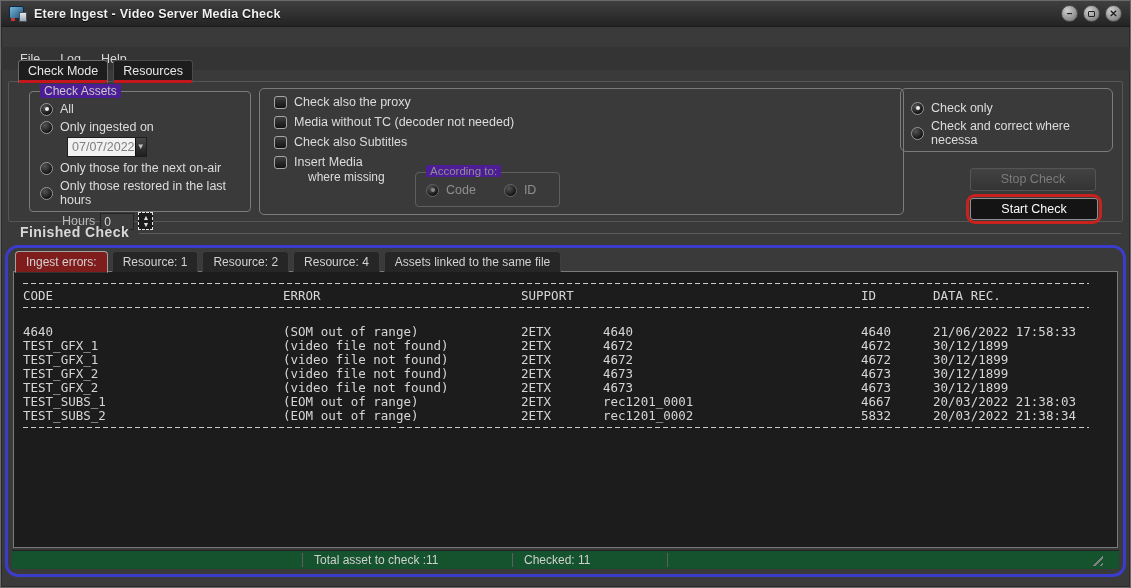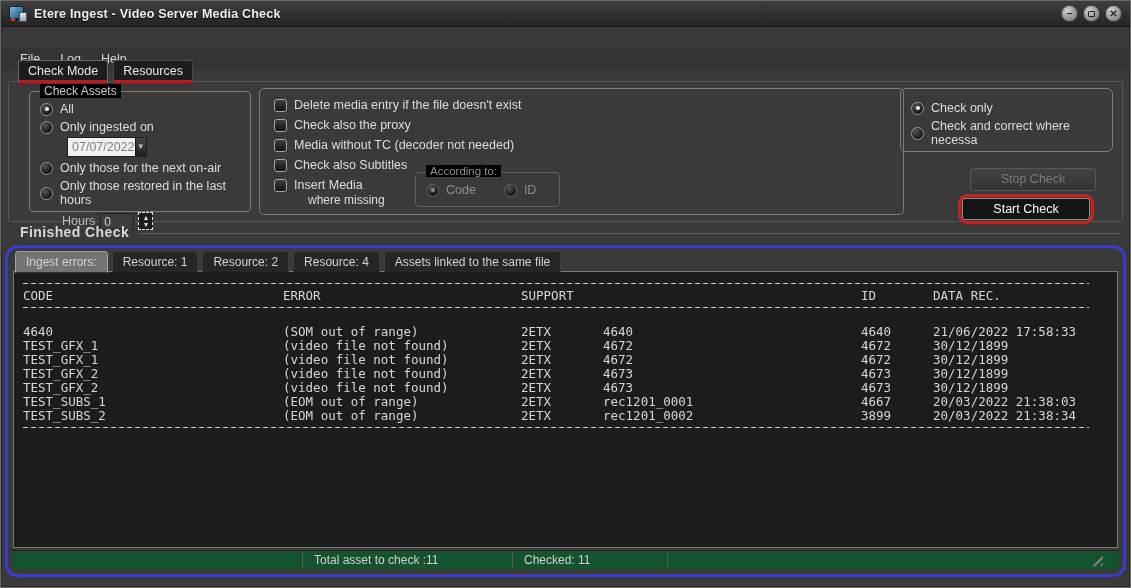--- a/index.html
+++ b/index.html
@@ -35,21 +35,21 @@
   .main-tab { background:#1d1d1d; border:1px solid #4a4a4a; border-bottom:none;
               border-radius:3px 3px 0 0; padding:3px 9px 1px 9px; color:#e6e6e6; font-size:12.5px; }
   .main-tab .redbar { height:3px; margin:2px -9px -1px -9px; border-radius:0 0 1px 1px; }
   .main-tab.active { border-color:#6a6a6a; }
 
   
   .content-panel { position:absolute; left:8px; top:81px; width:1115px; height:141px;
                    border:1px solid #565656; background:#3a3a3a; border-radius:2px; }
 
   .groupbox { position:absolute; border:1px solid #7c7c7c; border-radius:4px; }
-  .groupbox .legend { position:absolute; top:-8px; left:10px; background:#000000;
+  .groupbox .legend { position:absolute; top:-8px; left:10px; background:#4c1d95;
                       padding:0 4px; color:#c9c9c9; font-size:12px; }
 
   .gb-assets { left:20px; top:9px; width:222px; height:121px; }
   .gb-checks { left:250px; top:6px; width:645px; height:127px; border-radius:5px; }
   .gb-mode   { right:9px; top:6px; width:213px; height:64px; border-radius:6px; }
 
   .opt-row { display:flex; align-items:center; gap:7px; margin:4px 0 0 10px; }
   .radio { width:13px; height:13px; border-radius:50%; flex:0 0 auto;
            background:radial-gradient(circle at 35% 30%, #555, #111 75%);
            border:1px solid #999; position:relative; }
@@ -83,38 +83,38 @@
   .gb-accord { position:absolute; left:155px; top:83px; width:145px; height:35px;
                border:1px solid #5f5f5f; border-radius:4px; }
   .gb-accord .legend { color:#8f8f8f; font-size:11.5px; top:-8px; }
   .gb-accord .inner { display:flex; gap:28px; margin:10px 0 0 10px; }
   .gb-accord .opt-row { margin:0; }
 
   .btn { font-size:12.5px; text-align:center; border-radius:3px; }
   .btn-stop { position:absolute; right:26px; top:86px; width:126px; height:23px;
               background:linear-gradient(#424242,#343434); border:1px solid #555;
               color:#7b7b7b; line-height:21px; }
-  .start-annot { position:absolute; right:28px; top:112px; border:3px solid #c8211e;
+  .start-annot { position:absolute; right:20px; top:112px; border:3px solid #c8211e;
                  border-radius:9px; padding:1px; }
   .btn-start { width:128px; height:22px; background:#141414; border:1px solid #8f8f8f;
                color:#fafafa; line-height:20px; }
 
   
   .section-row { position:absolute; left:20px; top:224px; right:10px; display:flex; align-items:center; }
   .section-title { color:#d8d8d8; font-size:14px; font-weight:bold; letter-spacing:.4px; white-space:nowrap; }
   .section-rule { flex:1; border-top:1px solid #5c5c5c; margin-left:10px; margin-top:3px; }
 
   
   .results-annot { position:absolute; left:5px; top:245px; width:1121px; height:332px;
                    border:3px solid #3c3ccb; border-radius:13px; padding:3px 5px 0 5px; }
 
   .res-tabs { display:flex; gap:4px; height:21px; margin-left:2px; position:relative; z-index:2; }
   .res-tab { font-size:12px; color:#d2d2d2; padding:3px 10px 0 10px; background:#262626;
              border:1px solid #3d3d3d; border-bottom:none; border-radius:4px 4px 0 0; }
-  .res-tab.active { background:#737373; border:1px solid #a2a2a2; border-bottom:1px solid #303030;
+  .res-tab.active { background:#7f1d1d; border:1px solid #a2a2a2; border-bottom:1px solid #303030;
                     margin-bottom:-1px; }
 
   .res-panel { position:relative; height:277px; background:#1c1c1c; border:1px solid #7a7a7a;
                margin-top:-1px; font-family:"DejaVu Sans Mono", monospace; font-size:12.5px;
                color:#d6d6d6; padding:7px 9px; overflow:hidden; }
   .dashline { height:2px; width:1066px; margin:4px 0;
               background:repeating-linear-gradient(90deg, #c9c9c9 0 5px, transparent 5px 8px);
               background-size:8px 1px; background-repeat:repeat-x; background-position:0 0; }
   .trow { display:flex; height:14px; line-height:14px; white-space:pre; }
   .tcell { flex:0 0 auto; overflow:hidden; }
@@ -196,24 +196,20 @@
         <span class="hours-label">Hours</span>
         <span class="hours-input">0</span>
         <span class="spinner">
           <span>▲</span>
           <span>▼</span>
         </span>
       </div>
     </div>
 
     <div class="groupbox gb-checks">
-      <div class="opt-row" style="margin-top:9px;">
-        <span class="checkbox"></span>
-        <span class="opt-label">Delete media entry if the file doesn't exist</span>
-      </div>
       <div class="opt-row">
         <span class="checkbox"></span>
         <span class="opt-label">Check also the proxy</span>
       </div>
       <div class="opt-row">
         <span class="checkbox"></span>
         <span class="opt-label">Media without TC (decoder not needed)</span>
       </div>
       <div class="opt-row">
         <span class="checkbox"></span>
@@ -283,21 +279,21 @@
       </div>
       <div class="dashline"></div>
       <div class="rows-gap"></div>
       <div id="results-rows">
           <div class="trow"><span class="tcell c-code">4640</span><span class="tcell c-error">(SOM out of range)</span><span class="tcell c-support">2ETX</span><span class="tcell c-file">4640</span><span class="tcell c-id">4640</span><span class="tcell c-date">21/06/2022 17:58:33</span></div>
           <div class="trow"><span class="tcell c-code">TEST_GFX_1</span><span class="tcell c-error">(video file not found)</span><span class="tcell c-support">2ETX</span><span class="tcell c-file">4672</span><span class="tcell c-id">4672</span><span class="tcell c-date">30/12/1899</span></div>
           <div class="trow"><span class="tcell c-code">TEST_GFX_1</span><span class="tcell c-error">(video file not found)</span><span class="tcell c-support">2ETX</span><span class="tcell c-file">4672</span><span class="tcell c-id">4672</span><span class="tcell c-date">30/12/1899</span></div>
           <div class="trow"><span class="tcell c-code">TEST_GFX_2</span><span class="tcell c-error">(video file not found)</span><span class="tcell c-support">2ETX</span><span class="tcell c-file">4673</span><span class="tcell c-id">4673</span><span class="tcell c-date">30/12/1899</span></div>
           <div class="trow"><span class="tcell c-code">TEST_GFX_2</span><span class="tcell c-error">(video file not found)</span><span class="tcell c-support">2ETX</span><span class="tcell c-file">4673</span><span class="tcell c-id">4673</span><span class="tcell c-date">30/12/1899</span></div>
           <div class="trow"><span class="tcell c-code">TEST_SUBS_1</span><span class="tcell c-error">(EOM out of range)</span><span class="tcell c-support">2ETX</span><span class="tcell c-file">rec1201_0001</span><span class="tcell c-id">4667</span><span class="tcell c-date">20/03/2022 21:38:03</span></div>
-          <div class="trow"><span class="tcell c-code">TEST_SUBS_2</span><span class="tcell c-error">(EOM out of range)</span><span class="tcell c-support">2ETX</span><span class="tcell c-file">rec1201_0002</span><span class="tcell c-id">3899</span><span class="tcell c-date">20/03/2022 21:38:34</span></div>
+          <div class="trow"><span class="tcell c-code">TEST_SUBS_2</span><span class="tcell c-error">(EOM out of range)</span><span class="tcell c-support">2ETX</span><span class="tcell c-file">rec1201_0002</span><span class="tcell c-id">5832</span><span class="tcell c-date">20/03/2022 21:38:34</span></div>
         </div>
       <div class="dashline"></div>
     </div>
 
     <div class="statusbar">
       <span class="status-sep" style="left:290px;"></span>
       <span class="status-text" style="left:302px;">Total asset to check :11</span>
       <span class="status-sep" style="left:500px;"></span>
       <span class="status-text" style="left:512px;">Checked: 11</span>
       <span class="status-sep" style="left:655px;"></span>

